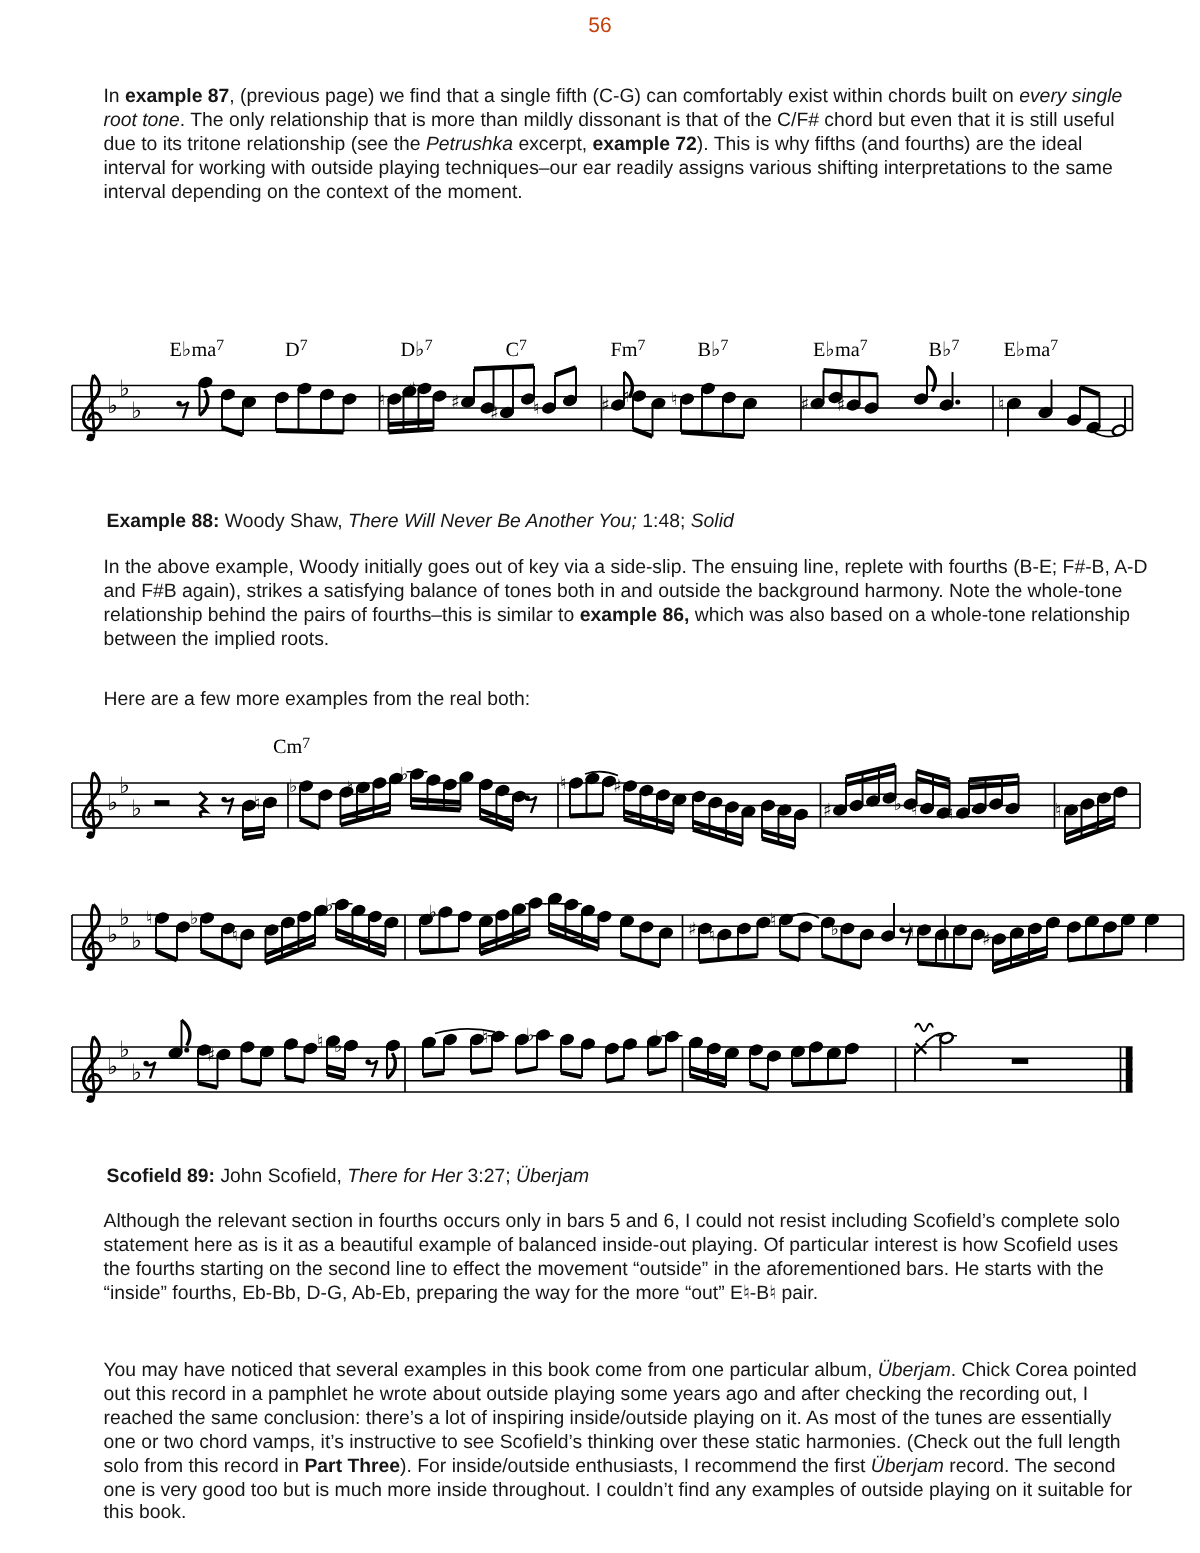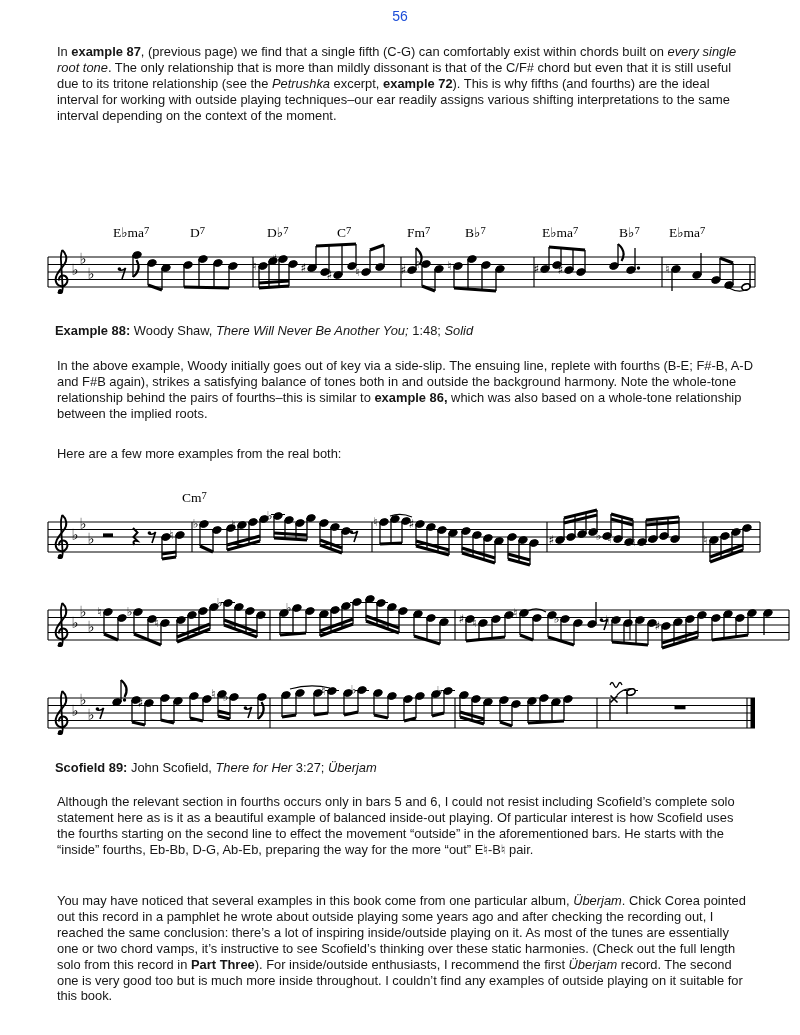--- a/index.html
+++ b/index.html
@@ -1,20 +1,20 @@
 <!DOCTYPE html>
 <html><head>
 <meta charset="utf-8">
 <style>
   html,body{margin:0;padding:0;}
   body{width:800px;height:1035px;background:#ffffff;font-family:"Liberation Sans",sans-serif;color:#161616;}
   .page{position:relative;width:800px;height:1035px;background:#fff;overflow:hidden;}
-  .pagenum{position:absolute;top:8px;left:0;width:800px;text-align:center;font-size:14px;color:#1d4ed8;}
-  .body{position:absolute;left:55px;width:696px;font-size:12.9px;line-height:15.9px;margin:2px;}
-  .caption{position:absolute;left:55px;width:696px;font-size:12.9px;line-height:16px;margin:0;}
+  .pagenum{position:absolute;top:8px;left:0;width:800px;text-align:center;font-size:14px;color:#c2410c;}
+  .body{position:absolute;left:55px;width:696px;font-size:12.9px;line-height:15.9px;margin:14px;}
+  .caption{position:absolute;left:55px;width:696px;font-size:12.9px;line-height:16px;margin:16px;}
   .b{font-weight:bold;}
   .i{font-style:italic;}
   .music-layer{position:absolute;left:0;top:0;width:800px;height:1035px;pointer-events:none;}
   .music-layer svg{overflow:visible;}
 </style>
 </head>
 <body>
 
 <div class="page">
   <div class="pagenum">56</div>

